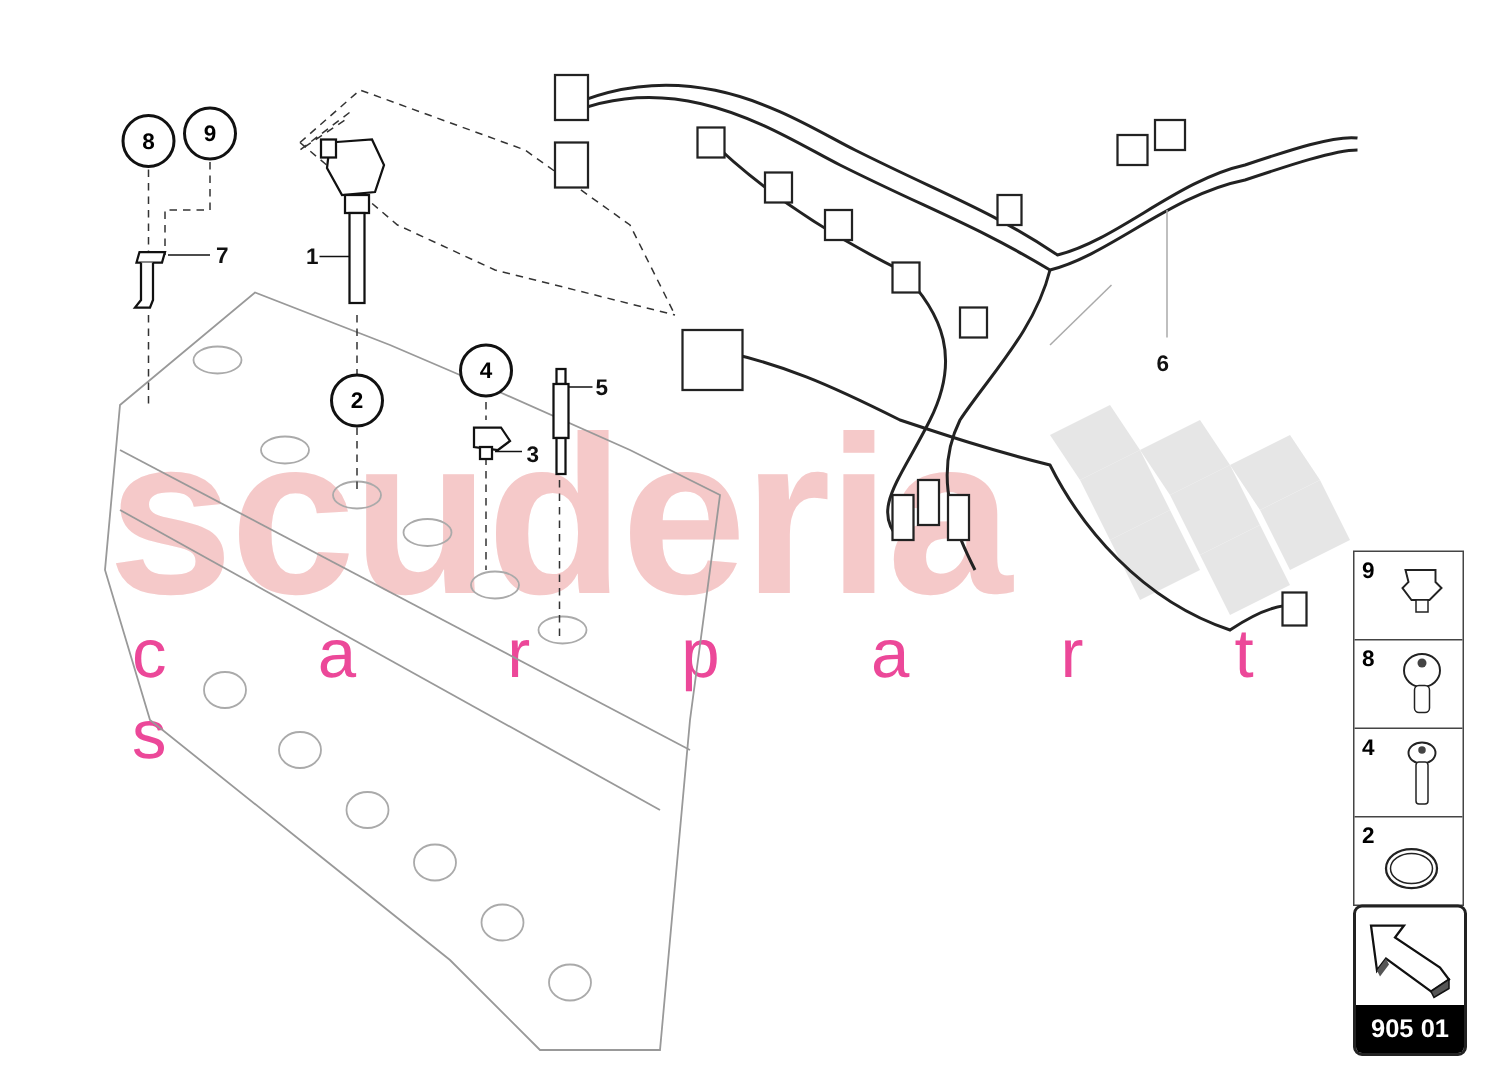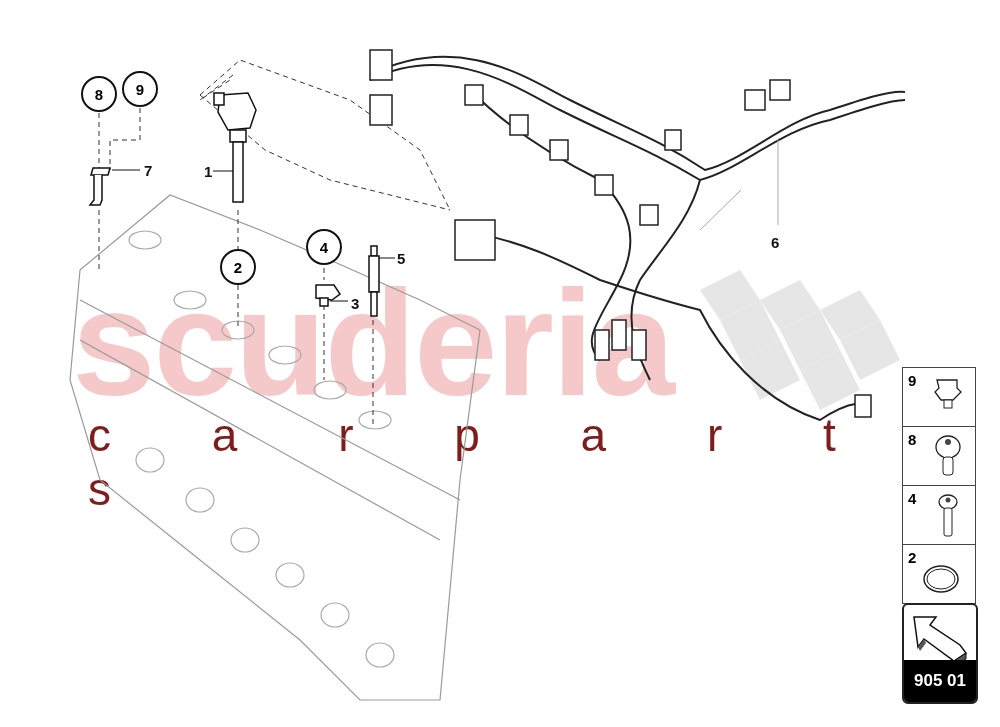--- a/index.html
+++ b/index.html
@@ -1,29 +1,29 @@
 <!DOCTYPE html>
 <html><head>
 <meta charset="utf-8">
 <style>
   html,body{margin:0;padding:0;background:#fff;}
   body{width:1000px;height:727px;position:relative;overflow:hidden;font-family:"Liberation Sans",sans-serif;}
   .wm{position:absolute;color:#f5c9c9;font-family:"Liberation Sans",sans-serif;font-weight:bold;user-select:none;}
   .wm-main{left:72px;top:268px;font-size:150px;letter-spacing:-2px;line-height:1;}
-  .wm-sub{left:88px;top:408px;font-size:46px;letter-spacing:44px;color:#7f1d1d;font-weight:normal;}
+  .wm-sub{left:88px;top:408px;font-size:46px;letter-spacing:44px;color:#ec4899;font-weight:normal;}
   .callout-circle{position:absolute;width:36px;height:36px;border:2px solid #111;border-radius:50%;display:flex;align-items:center;justify-content:center;font-weight:bold;font-size:15px;background:#fff;box-sizing:border-box;}
   .label{position:absolute;font-weight:bold;font-size:15px;color:#111;}
   svg.main{position:absolute;left:0;top:0;}
   .legend{position:absolute;left:902px;top:367px;width:72px;border:1px solid #444;background:#fff;}
   .legend-row{height:58px;border-bottom:1px solid #444;position:relative;}
   .legend-row:last-child{border-bottom:none;}
   .legend-num{position:absolute;left:5px;top:4px;font-weight:bold;font-size:15px;}
   .legend-icon{position:absolute;left:28px;top:6px;}
   .nav-box{position:absolute;left:902px;top:603px;width:72px;height:97px;border:2px solid #222;border-radius:6px;overflow:hidden;background:#fff;}
-  .nav-code{position:absolute;left:0;bottom:0;width:100%;height:42px;background:#000;color:#fff;font-weight:bold;font-size:17px;display:flex;align-items:center;justify-content:center;}
+  .nav-code{position:absolute;left:0;bottom:0;width:100%;height:32px;background:#000;color:#fff;font-weight:bold;font-size:17px;display:flex;align-items:center;justify-content:center;}
 </style>
 </head>
 <body>
 
 <div class="wm wm-main">scuderia</div>
 <div class="wm wm-sub">c a r p a r t s</div>
 
 <svg class="main" width="1000" height="727">
 
   <g fill="#e6e6e6">

